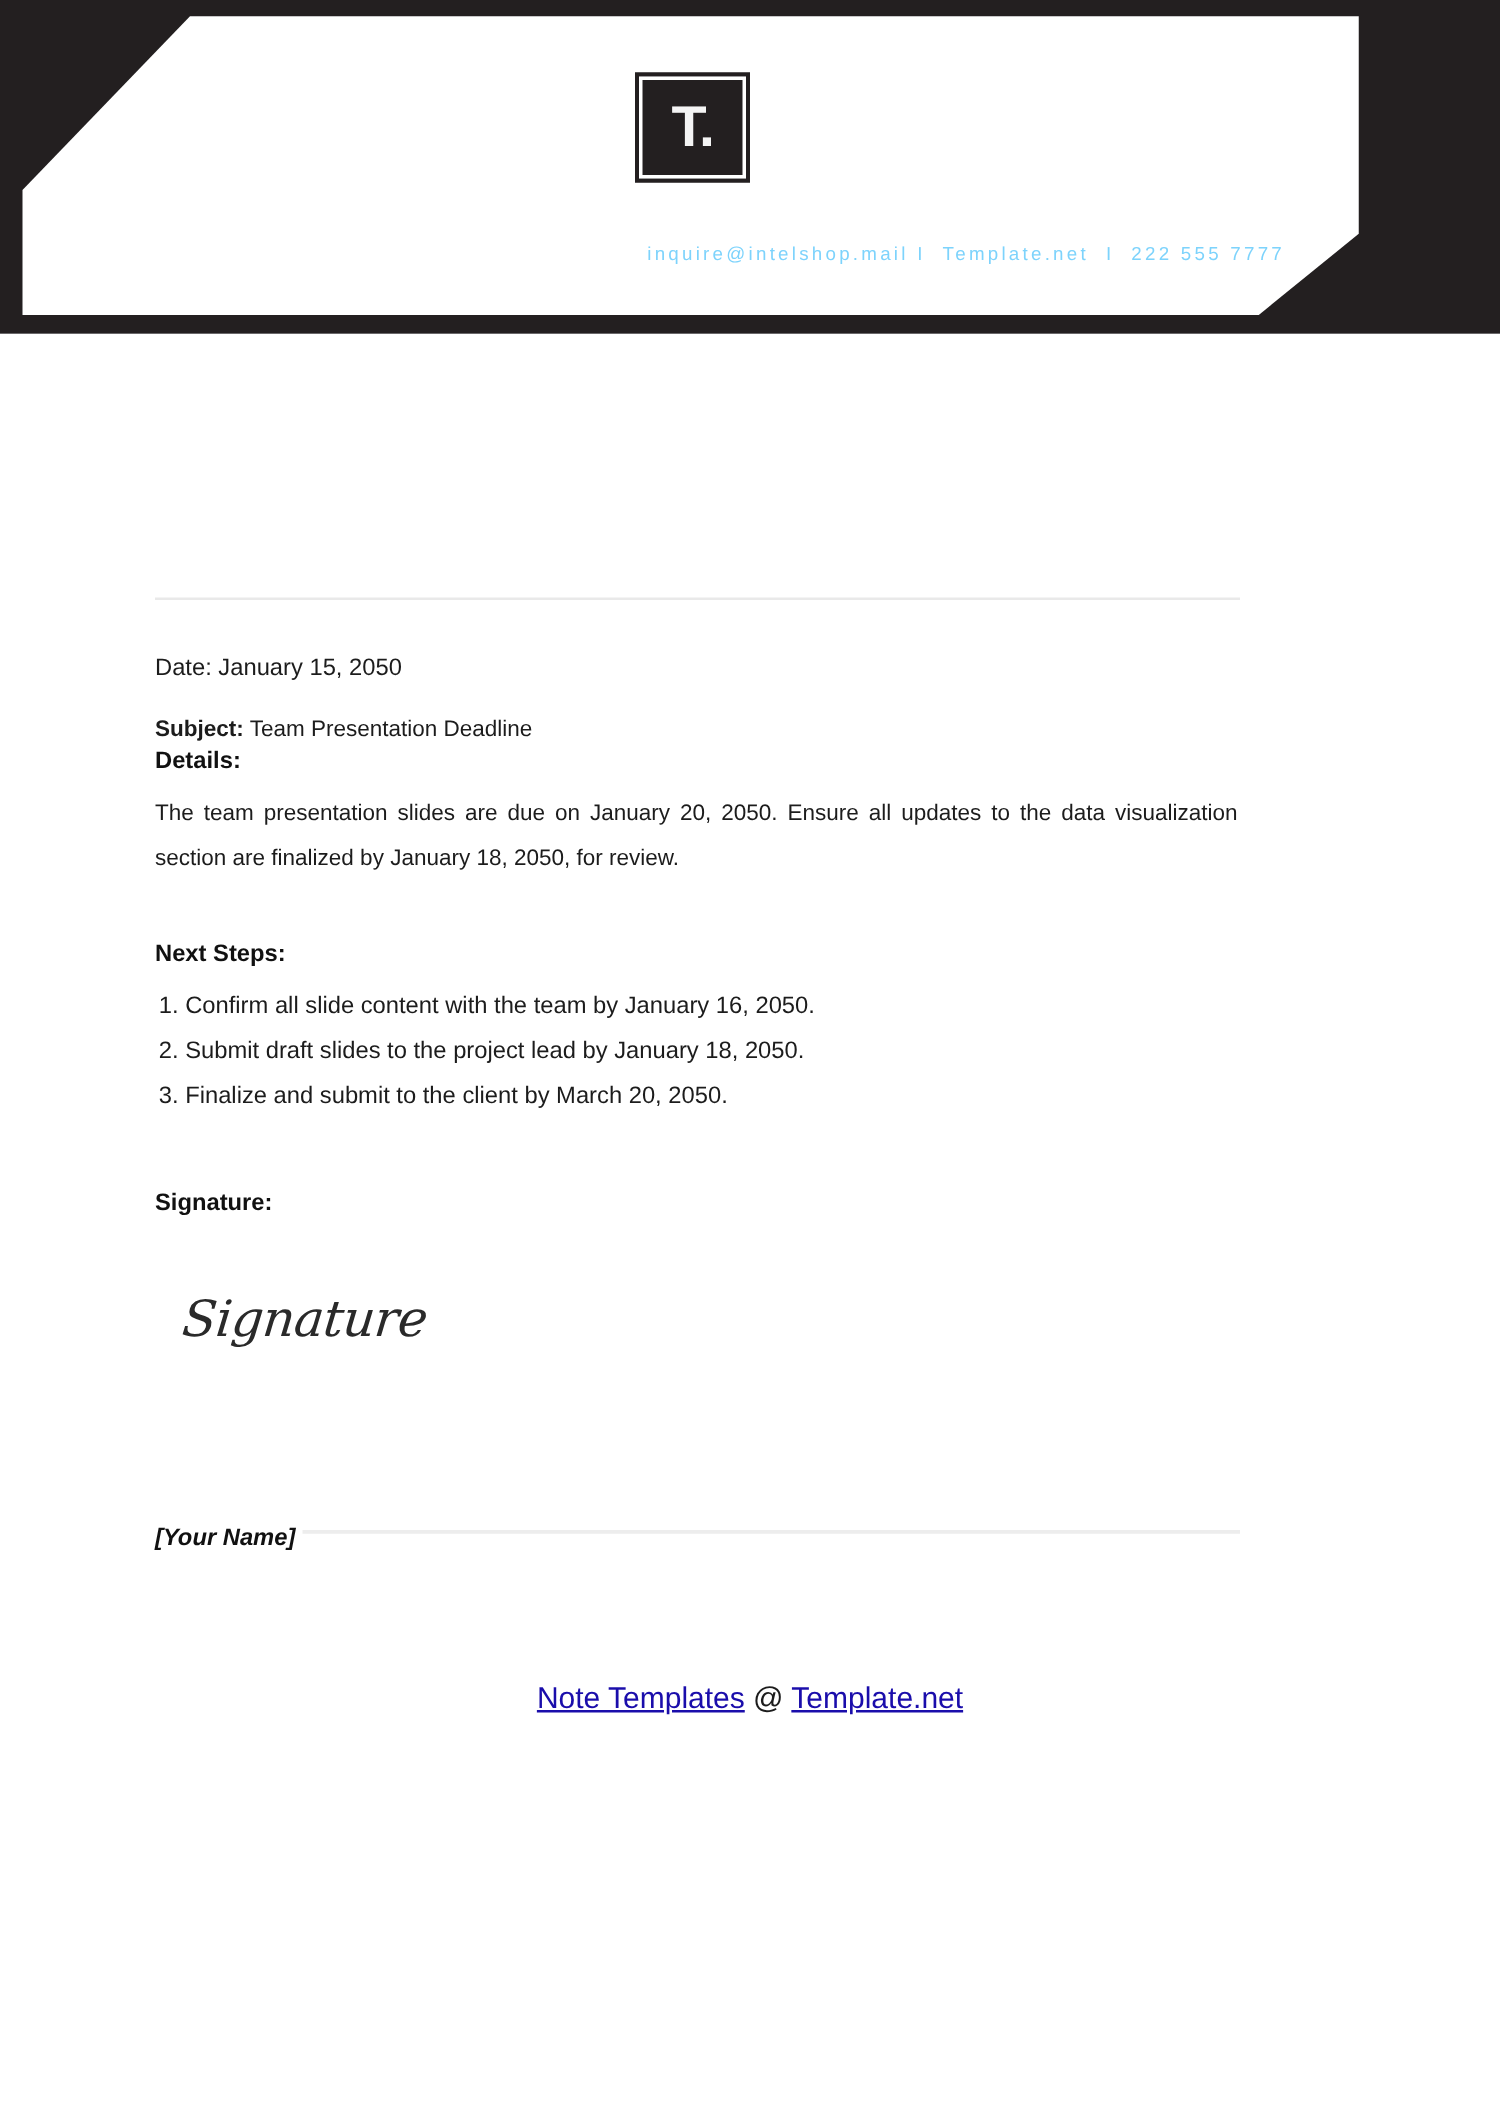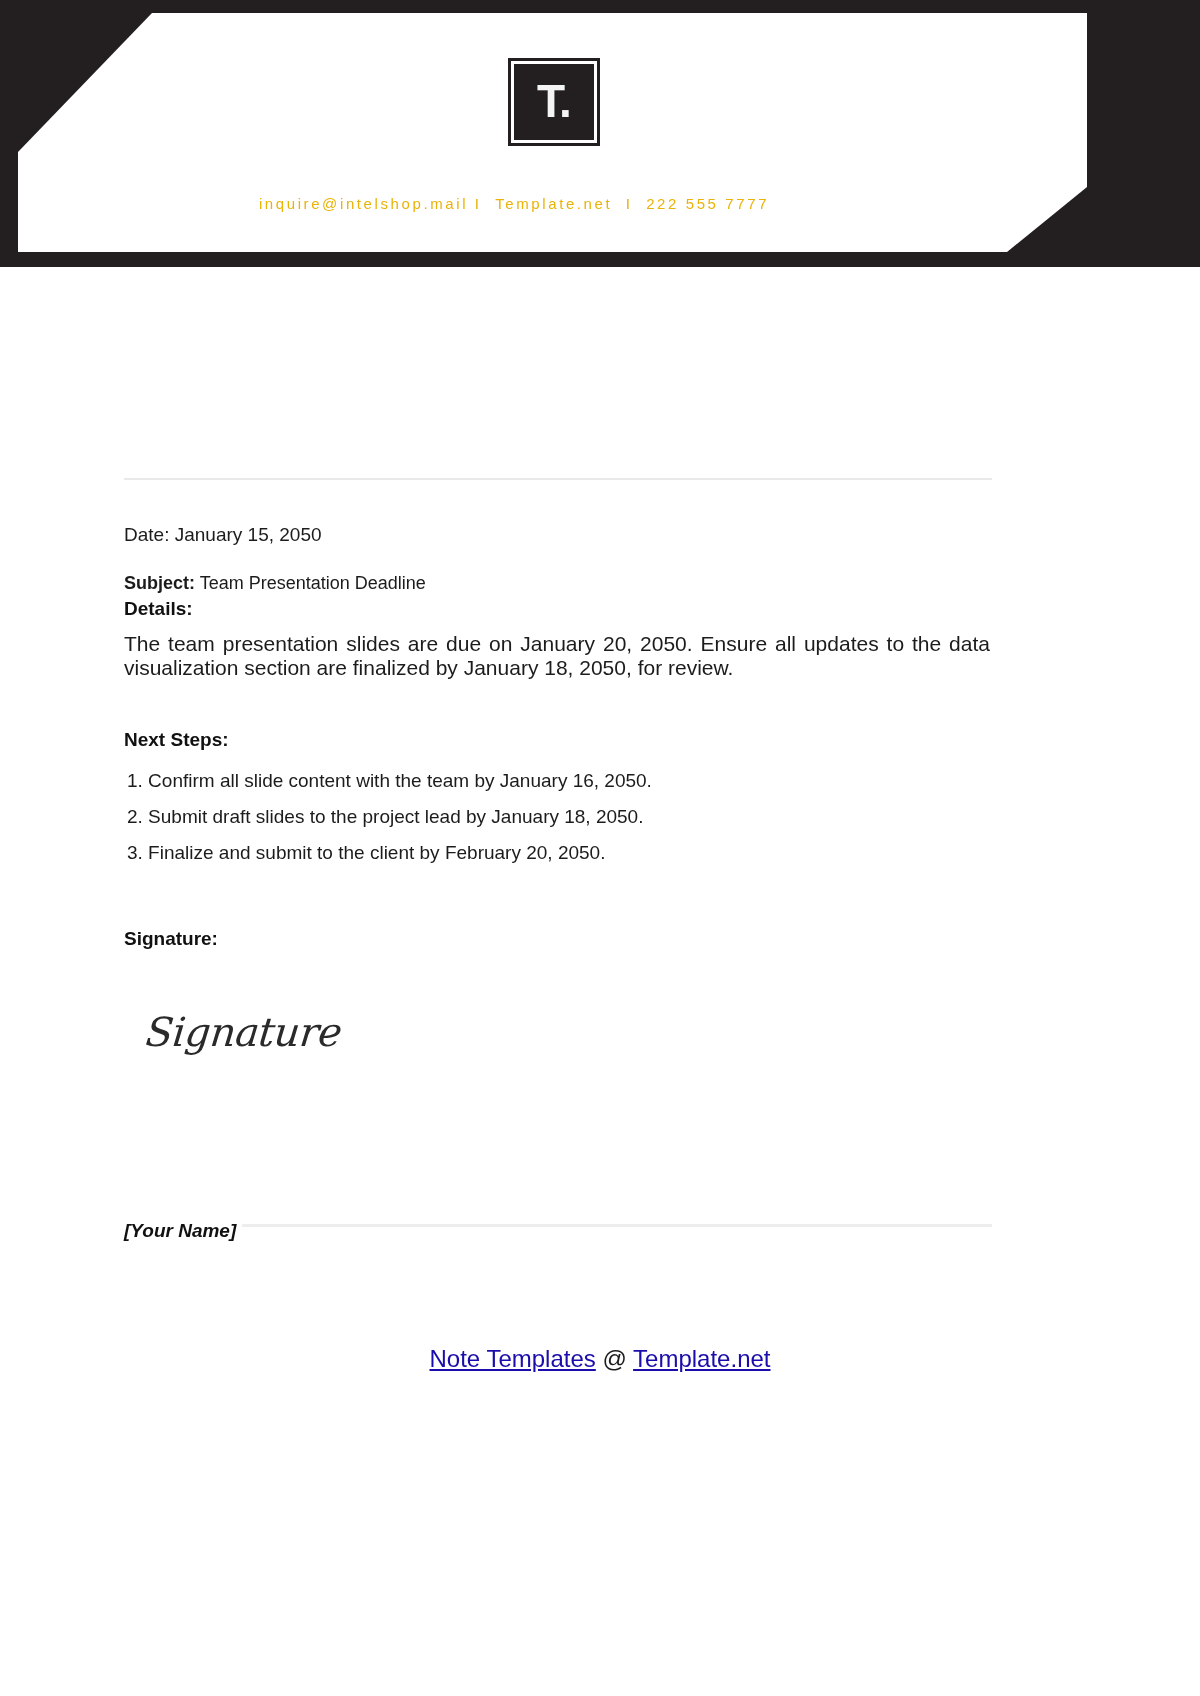--- a/index.html
+++ b/index.html
@@ -64,22 +64,22 @@
     letter-spacing: -1px;
     position: relative;
     top: -1px;
   }
 
   .contact-line {
     position: absolute;
     left: 0;
     top: 195px;
     width: 1028px;
-    text-align: center;
-    color: #eab308;
+    text-align: right;
+    color: #7dd3fc;
     font-family: "Liberation Sans", sans-serif;
     font-size: 15px;
     font-weight: 500;
     letter-spacing: 2.6px;
     white-space: nowrap;
   }
   .contact-sep {
     letter-spacing: 2.6px;
   }
 
@@ -144,22 +144,22 @@
   .section-head {
     font-size: 19px;
     font-weight: bold;
     color: #111111;
     margin: 0;
     line-height: 26px;
   }
   .sec-details-head { }
 
   .details-para {
-    font-size: 21px;
-    line-height: 24px;
+    font-size: 18px;
+    line-height: 36px;
     color: #1c1c1c;
     text-align: justify;
     text-align-last: left;
     margin: 10px 0 0 0;
     width: 866px;
   }
 
   .sec-steps-head { margin-top: 47px; }
 
   .steps {
@@ -269,21 +269,21 @@
 
     <p class="section-head sec-details-head">Details:</p>
 
     <p class="details-para">The team presentation slides are due on January 20, 2050. Ensure all updates to the data visualization section are finalized by January 18, 2050, for review.</p>
 
     <p class="section-head sec-steps-head">Next Steps:</p>
 
     <ul class="steps">
       <li>1. Confirm all slide content with the team by January 16, 2050.</li>
       <li>2. Submit draft slides to the project lead by January 18, 2050.</li>
-      <li>3. Finalize and submit to the client by February 20, 2050.</li>
+      <li>3. Finalize and submit to the client by March 20, 2050.</li>
     </ul>
 
     <p class="section-head sec-sign-head">Signature:</p>
 
     <div>
       <span class="signature-script">Signature</span>
     </div>
   </div>
 
   <div class="sign-rule"></div>

